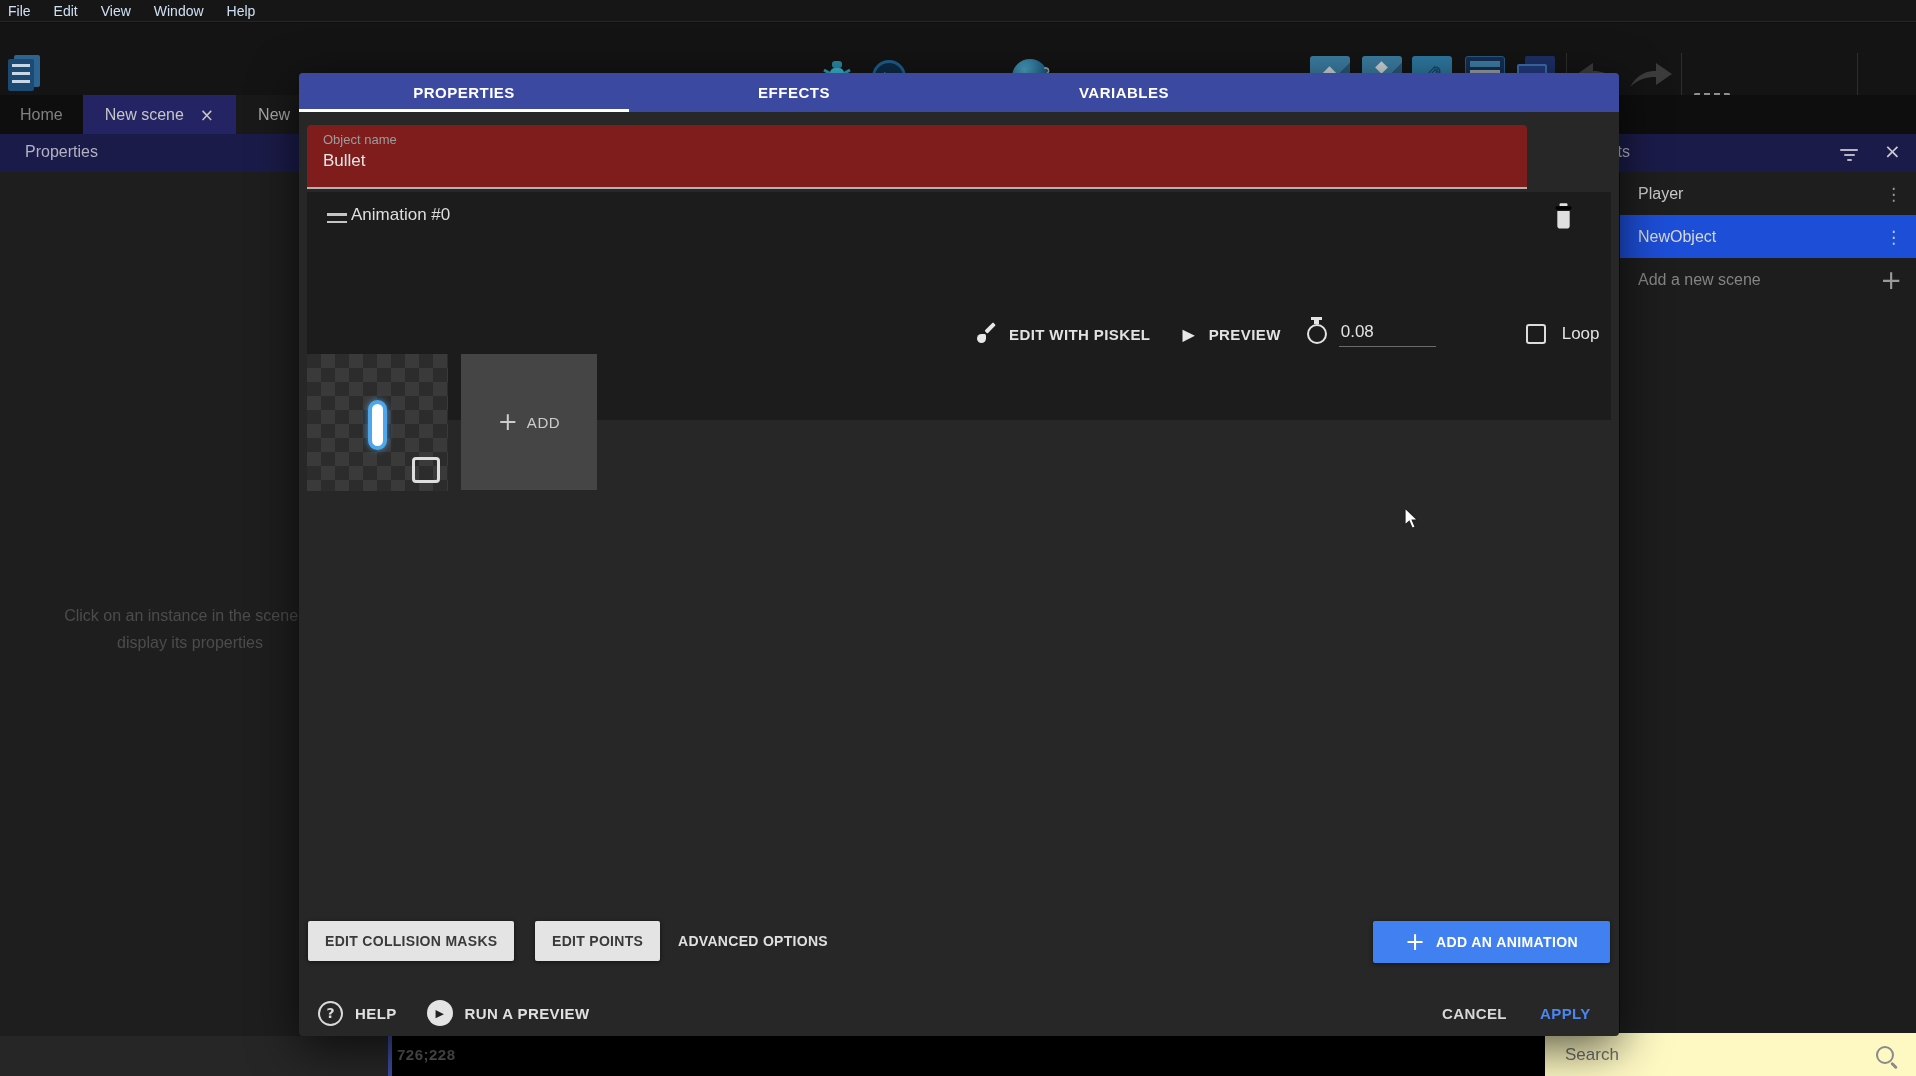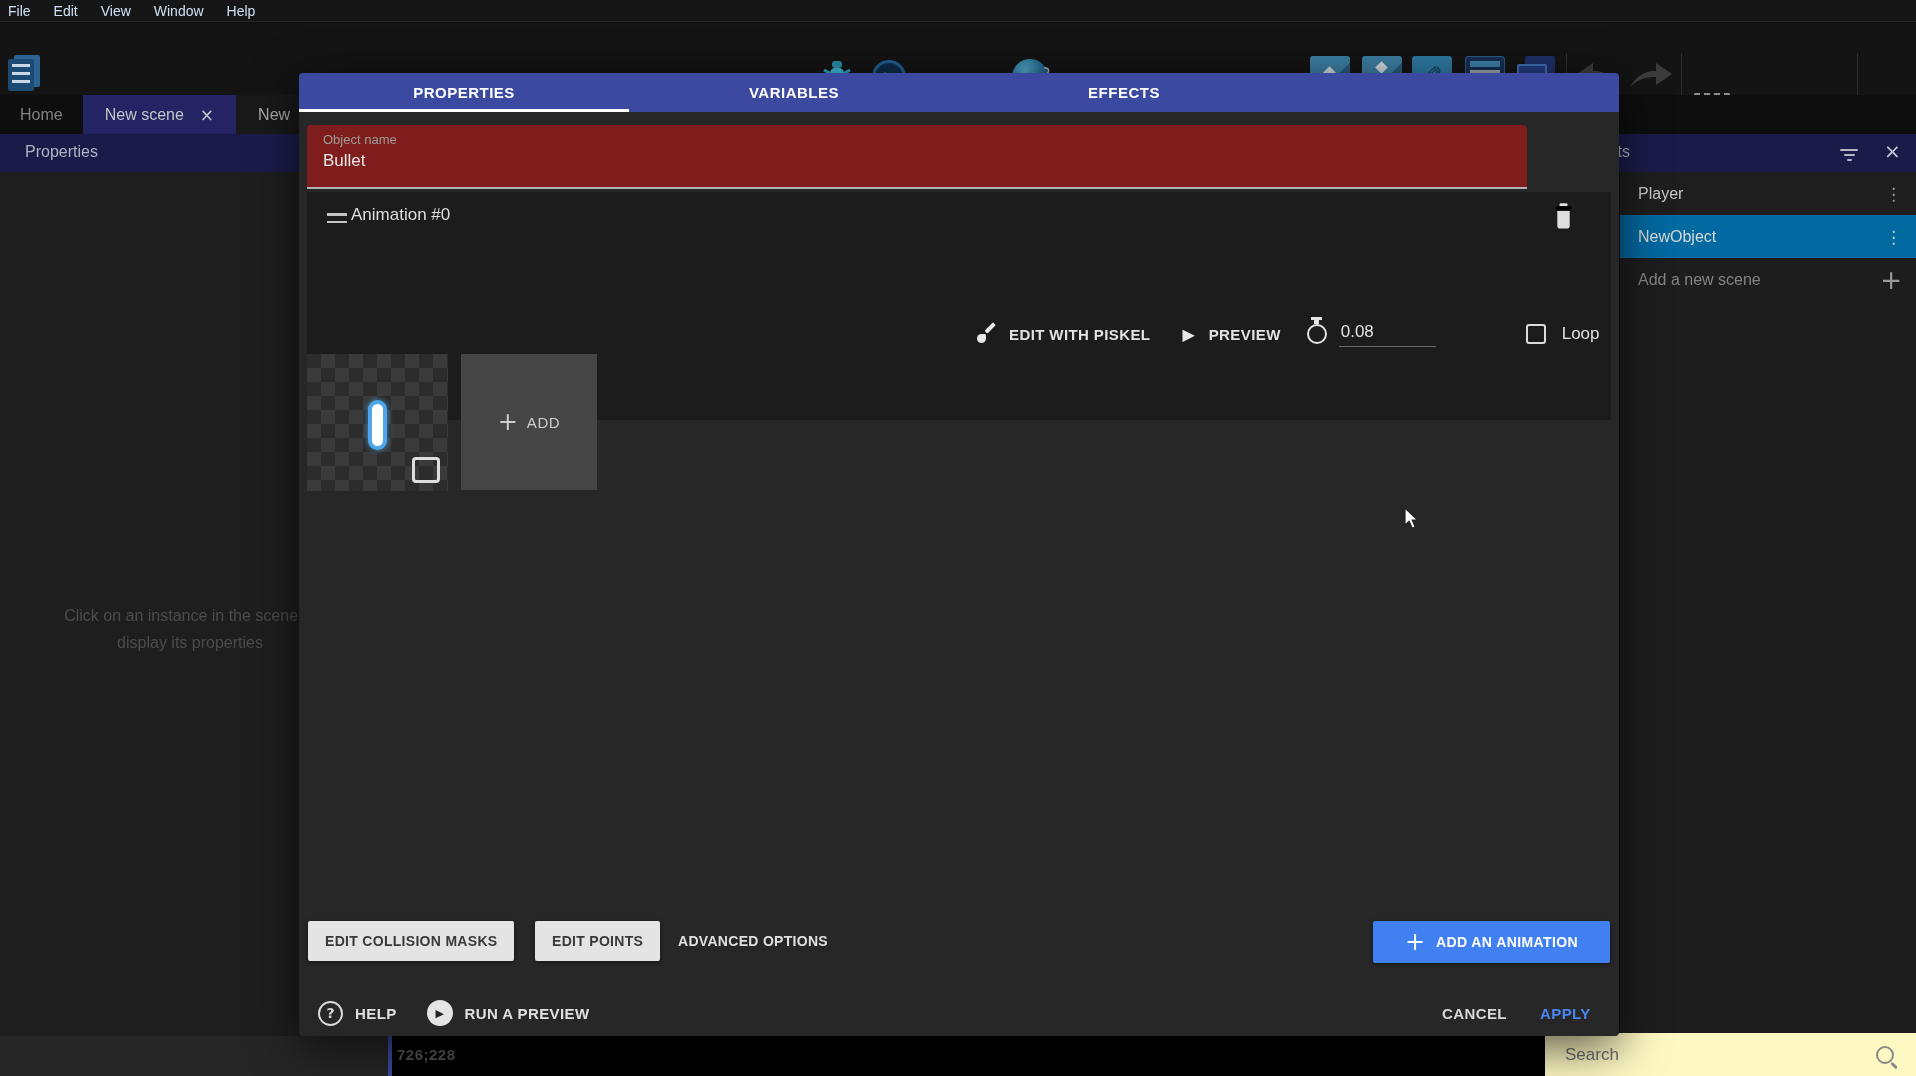--- a/index.html
+++ b/index.html
@@ -245,21 +245,21 @@
     <div>Click on an instance in the scene to</div>
     <div>display its properties</div>
   </div>
 </div>
 
 <div id="right-body" class="abs">
   <div class="obj-row" style="background:#1e1e1e;">
     <span>Player</span>
     <span class="kebab glyph">⋮</span>
   </div>
-  <div class="obj-row" style="background:#0369a1;color:#d8d8d8;">
+  <div class="obj-row" style="background:#1d4ed8;color:#d8d8d8;">
     <span>NewObject</span>
     <span class="kebab glyph" style="color:#c3ccd8;">⋮</span>
   </div>
   <div class="obj-row" style="background:#1d1d1d;color:#848484;">
     <span>Add a new scene</span>
     <span class="kebab glyph" style="font-size:26px;color:#9a9a9a;">+</span>
   </div>
 </div>
 
 <div id="bl-strip" class="abs"></div>
@@ -272,24 +272,24 @@
 </div>
 
 <div id="dialog" class="abs">
 
   <div id="dlg-tabs" class="abs">
     <div class="dlg-tab">
       <span>PROPERTIES</span>
         <span class="ul"></span>
     </div>
     <div class="dlg-tab">
-        <span>VARIABLES</span>
+        <span>EFFECTS</span>
       </div>
     <div class="dlg-tab">
-        <span>EFFECTS</span>
+        <span>VARIABLES</span>
       </div>
   </div>
 
   <div id="objname-field" class="abs">
     <span id="objname-label" class="abs">Object name</span>
     <input id="objname-input" class="abs" value="Bullet" style="">
   </div>
 
   <div id="anim-card" class="abs">
     <div class="abs draghandle" style="left:20px;top:16px;">

